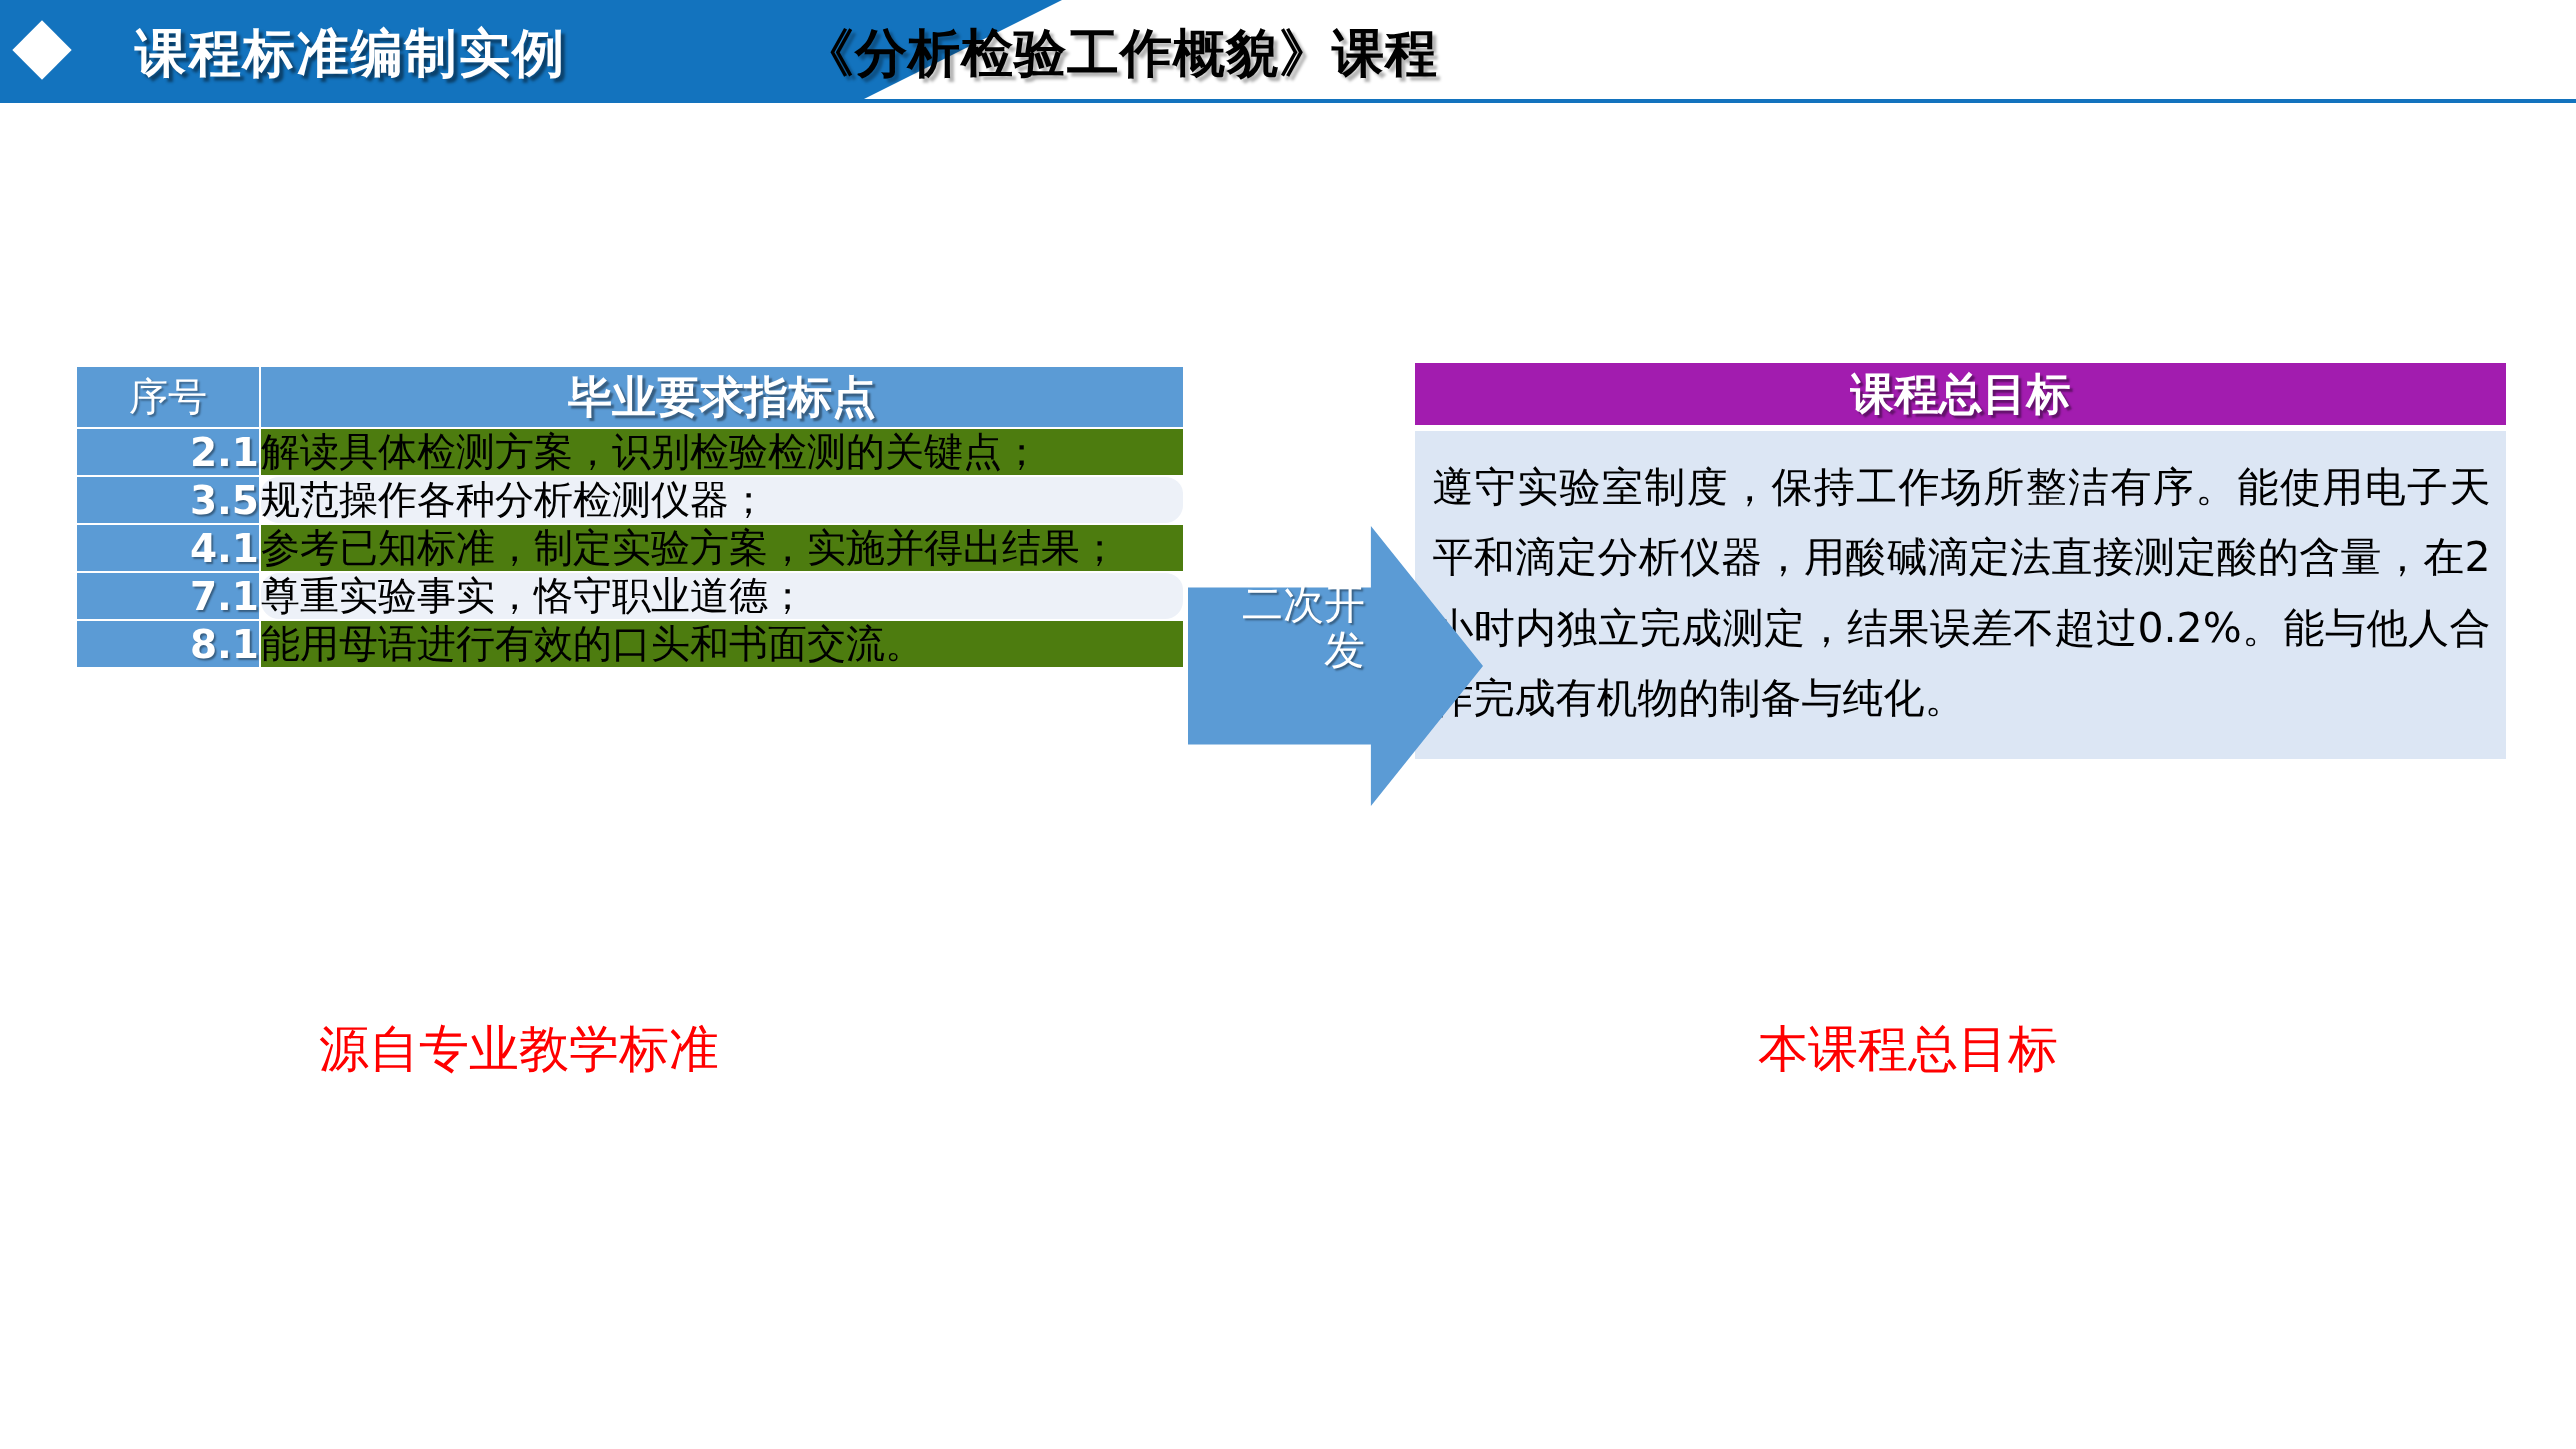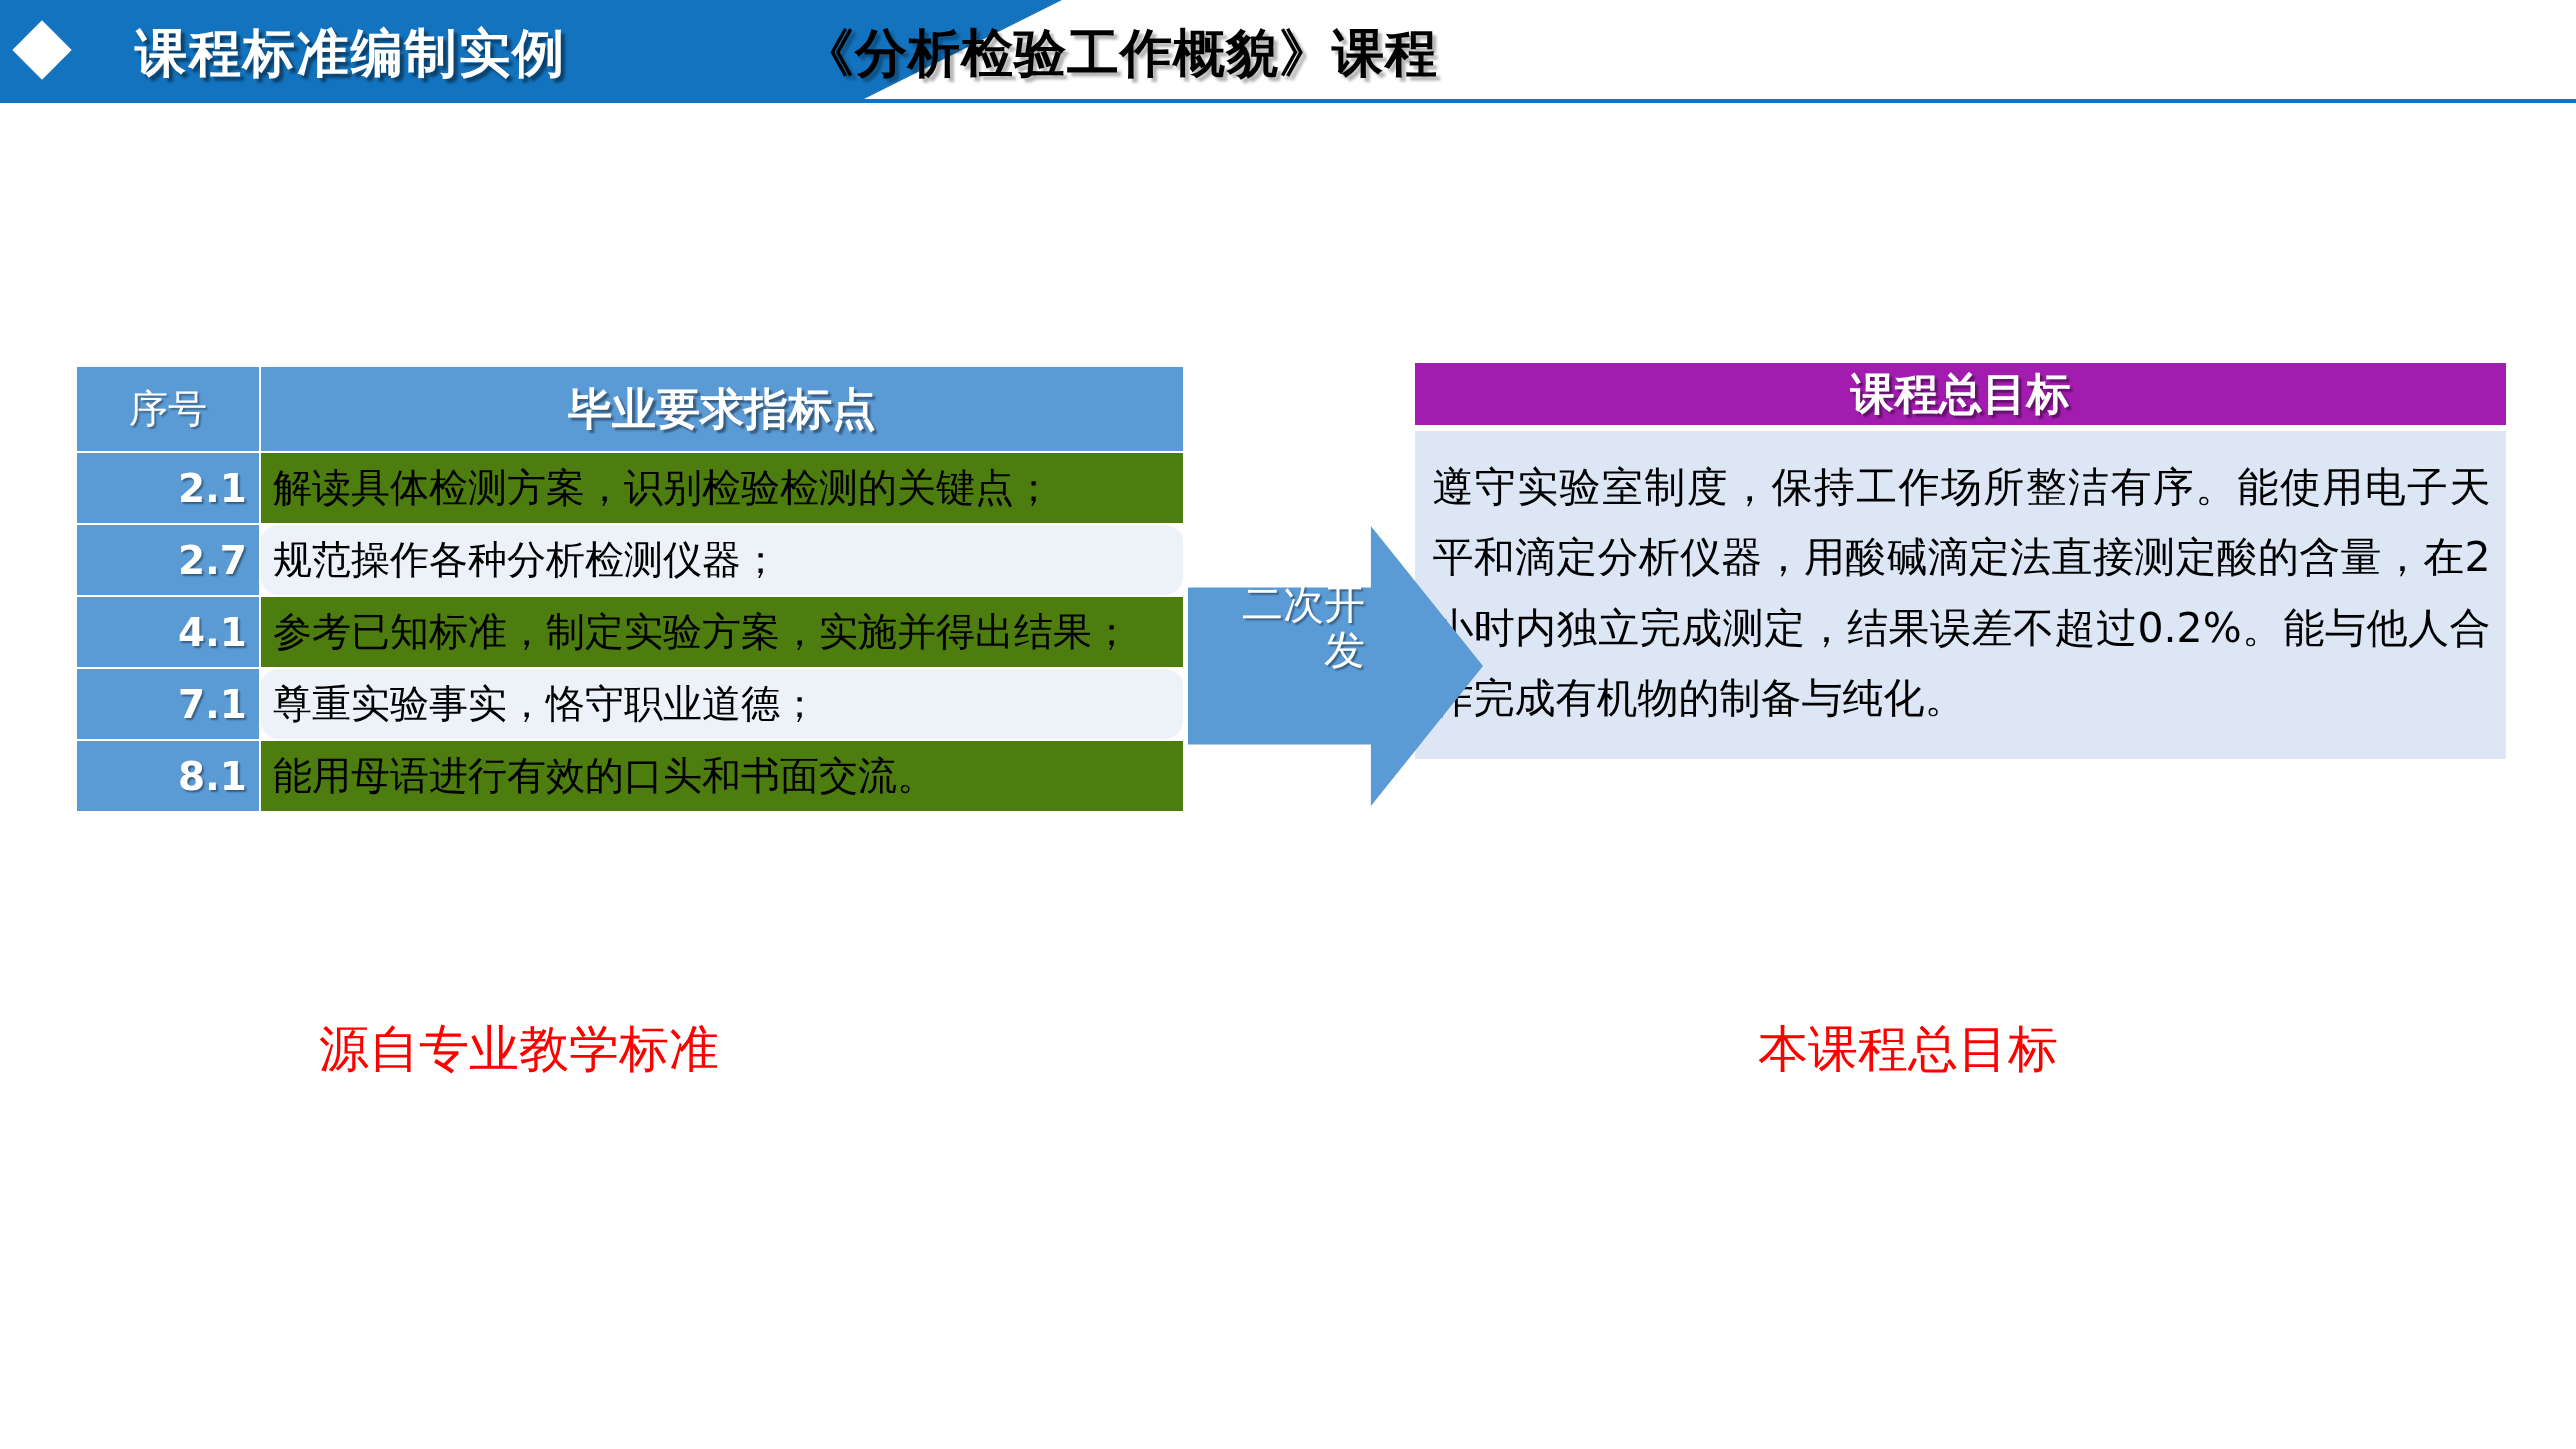--- a/index.html
+++ b/index.html
@@ -48,21 +48,21 @@
   
   #req-table{
     position:absolute;left:77px;top:367px;
     width:1106px;
     border-collapse:separate;
     border-spacing:0;
     table-layout:fixed;
   }
   #req-table col.c-no{width:184px;}
   #req-table th,#req-table td{
-    padding:12px;vertical-align:middle;
+    padding:0;vertical-align:middle;
   }
   .th-no{
     background:#5B9BD5;color:#ffffff;
     font-size:39px;font-weight:normal;
     text-align:center;height:60px;
     text-shadow:1.9px 1.9px 1.9px rgba(0,0,0,0.35);
     border-right:2.9px solid #ffffff;
   }
   .th-main{
     background:#5B9BD5;color:#ffffff;
@@ -150,21 +150,21 @@
       <th class="th-no">序号</th>
       <th class="th-main">毕业要求指标点</th>
     </tr>
   </thead>
   <tbody>
     <tr class="row-a">
       <td class="td-no">2.1</td>
       <td class="td-txt">解读具体检测方案，识别检验检测的关键点；</td>
     </tr>
     <tr class="row-b">
-      <td class="td-no">2.7</td>
+      <td class="td-no">3.5</td>
       <td class="td-txt">规范操作各种分析检测仪器；</td>
     </tr>
     <tr class="row-a">
       <td class="td-no">4.1</td>
       <td class="td-txt">参考已知标准，制定实验方案，实施并得出结果；</td>
     </tr>
     <tr class="row-b">
       <td class="td-no">7.1</td>
       <td class="td-txt">尊重实验事实，恪守职业道德；</td>
     </tr>

